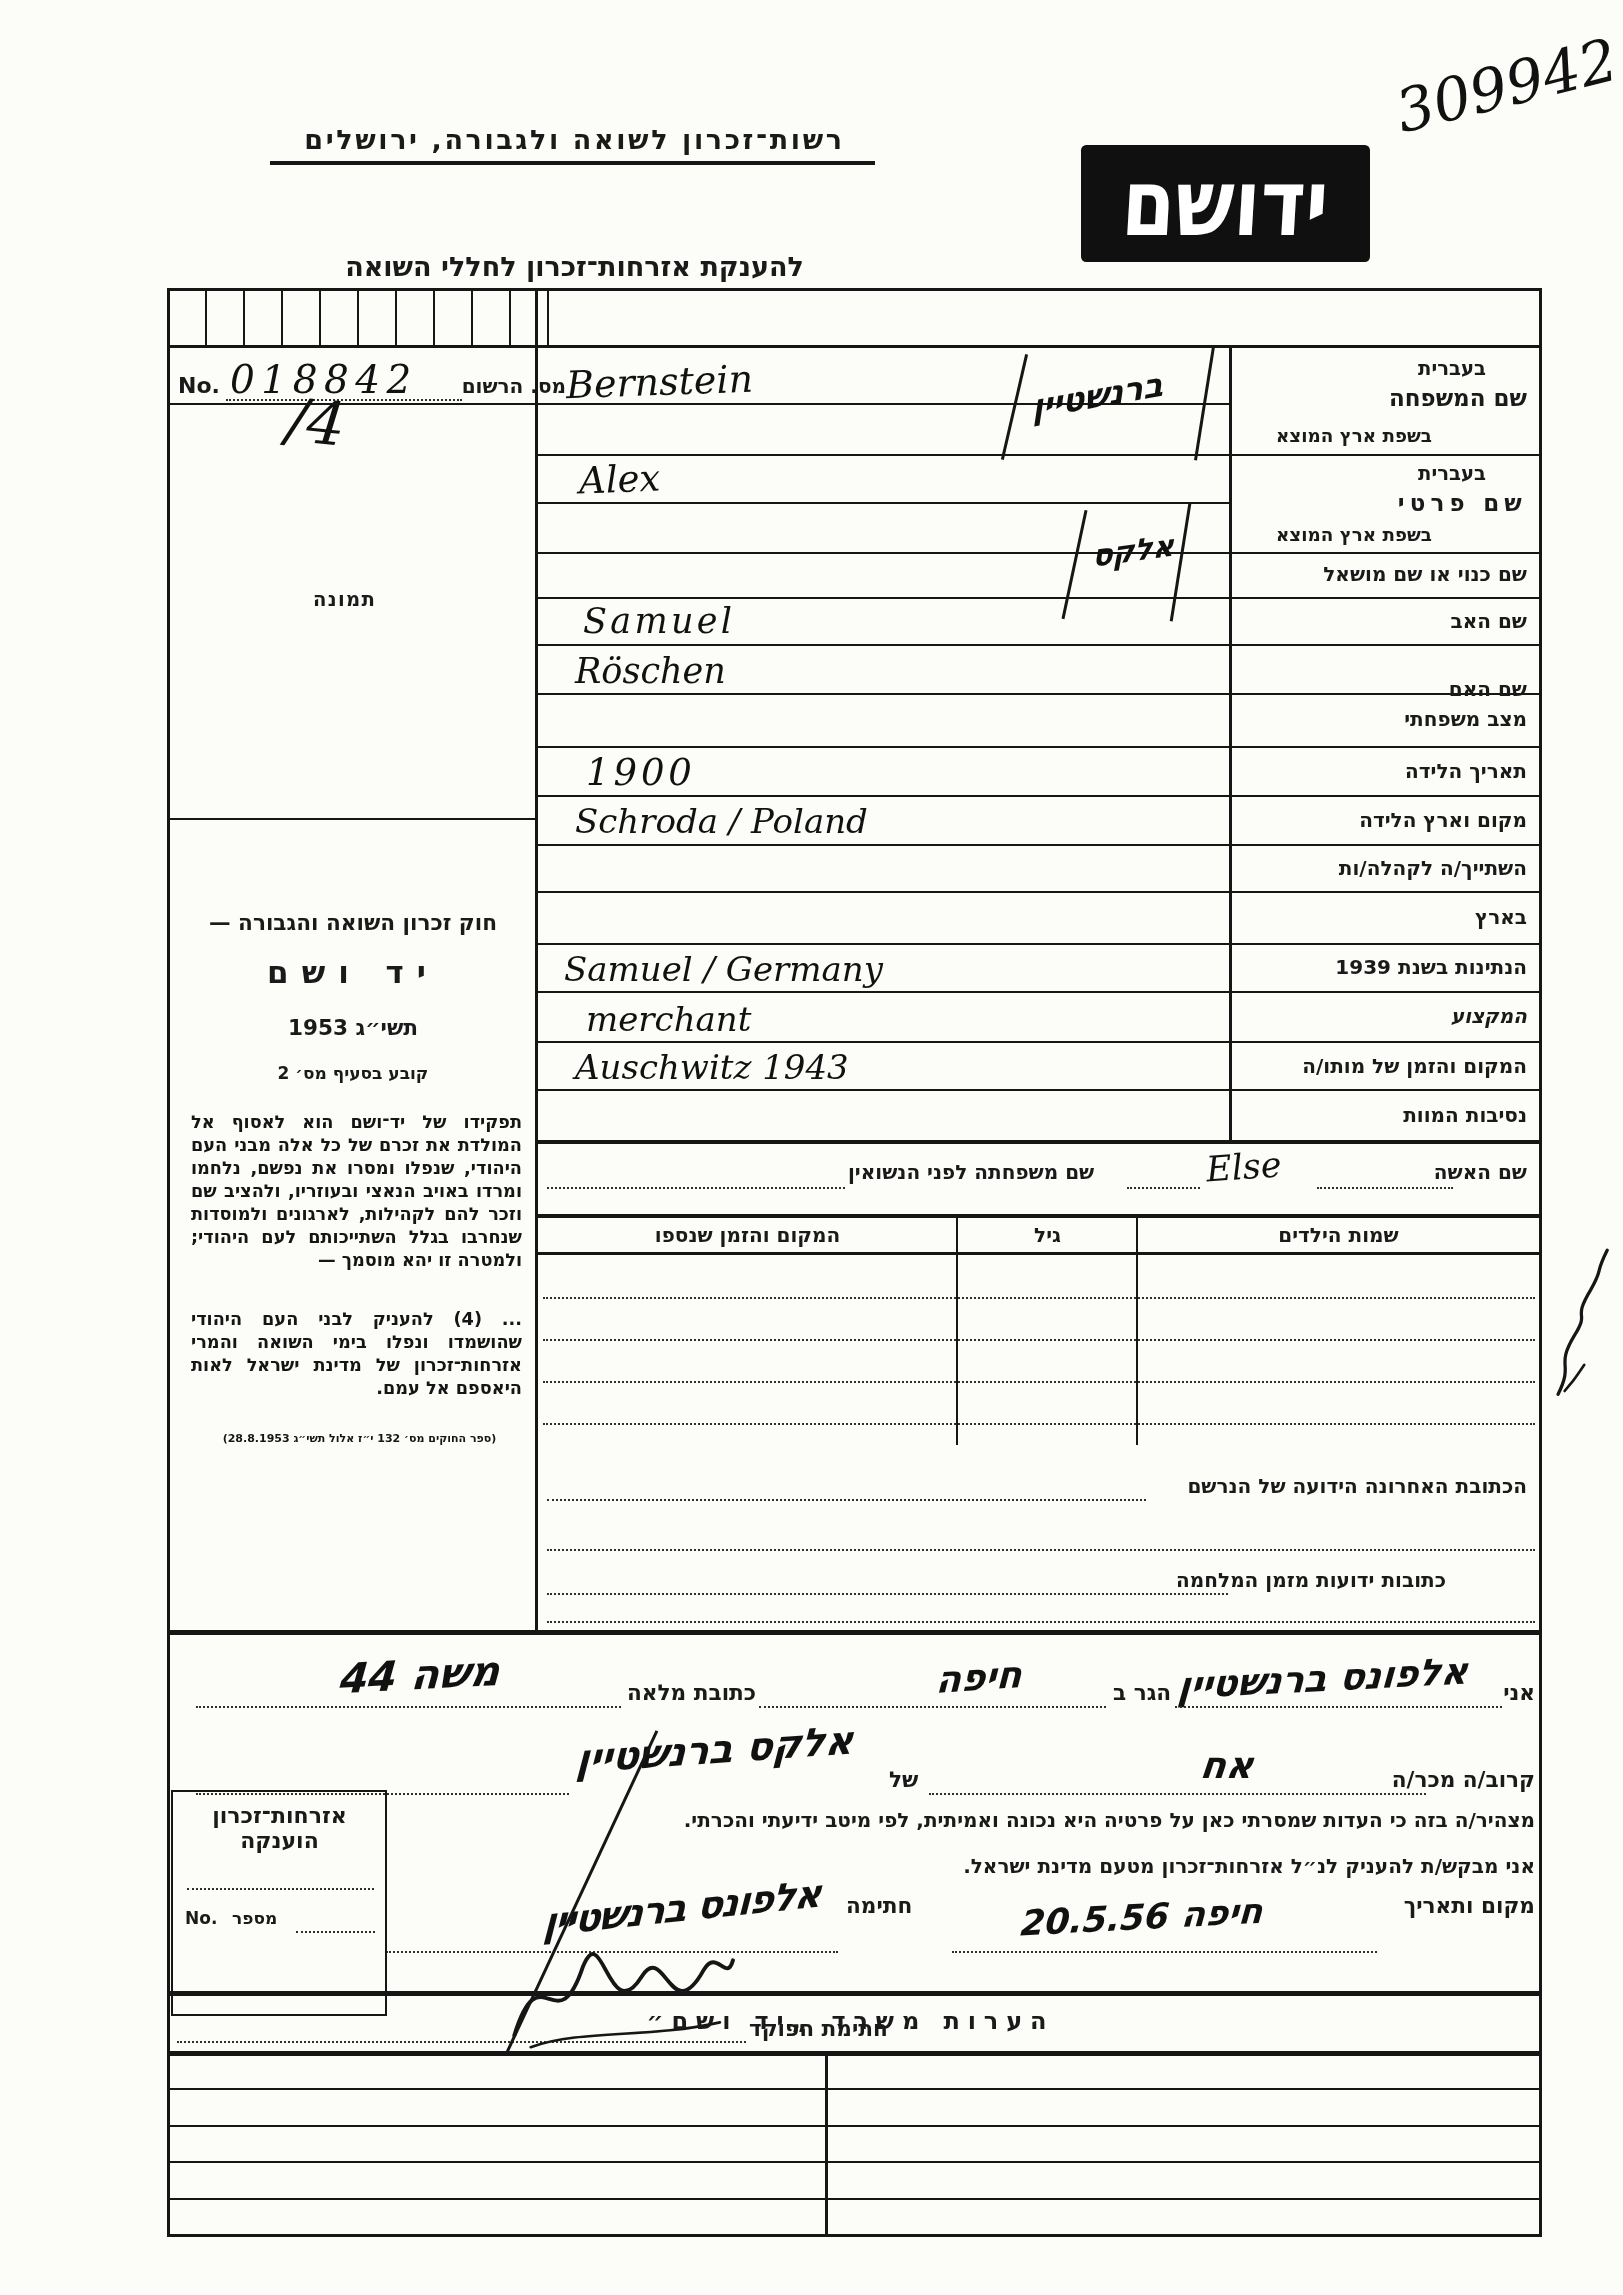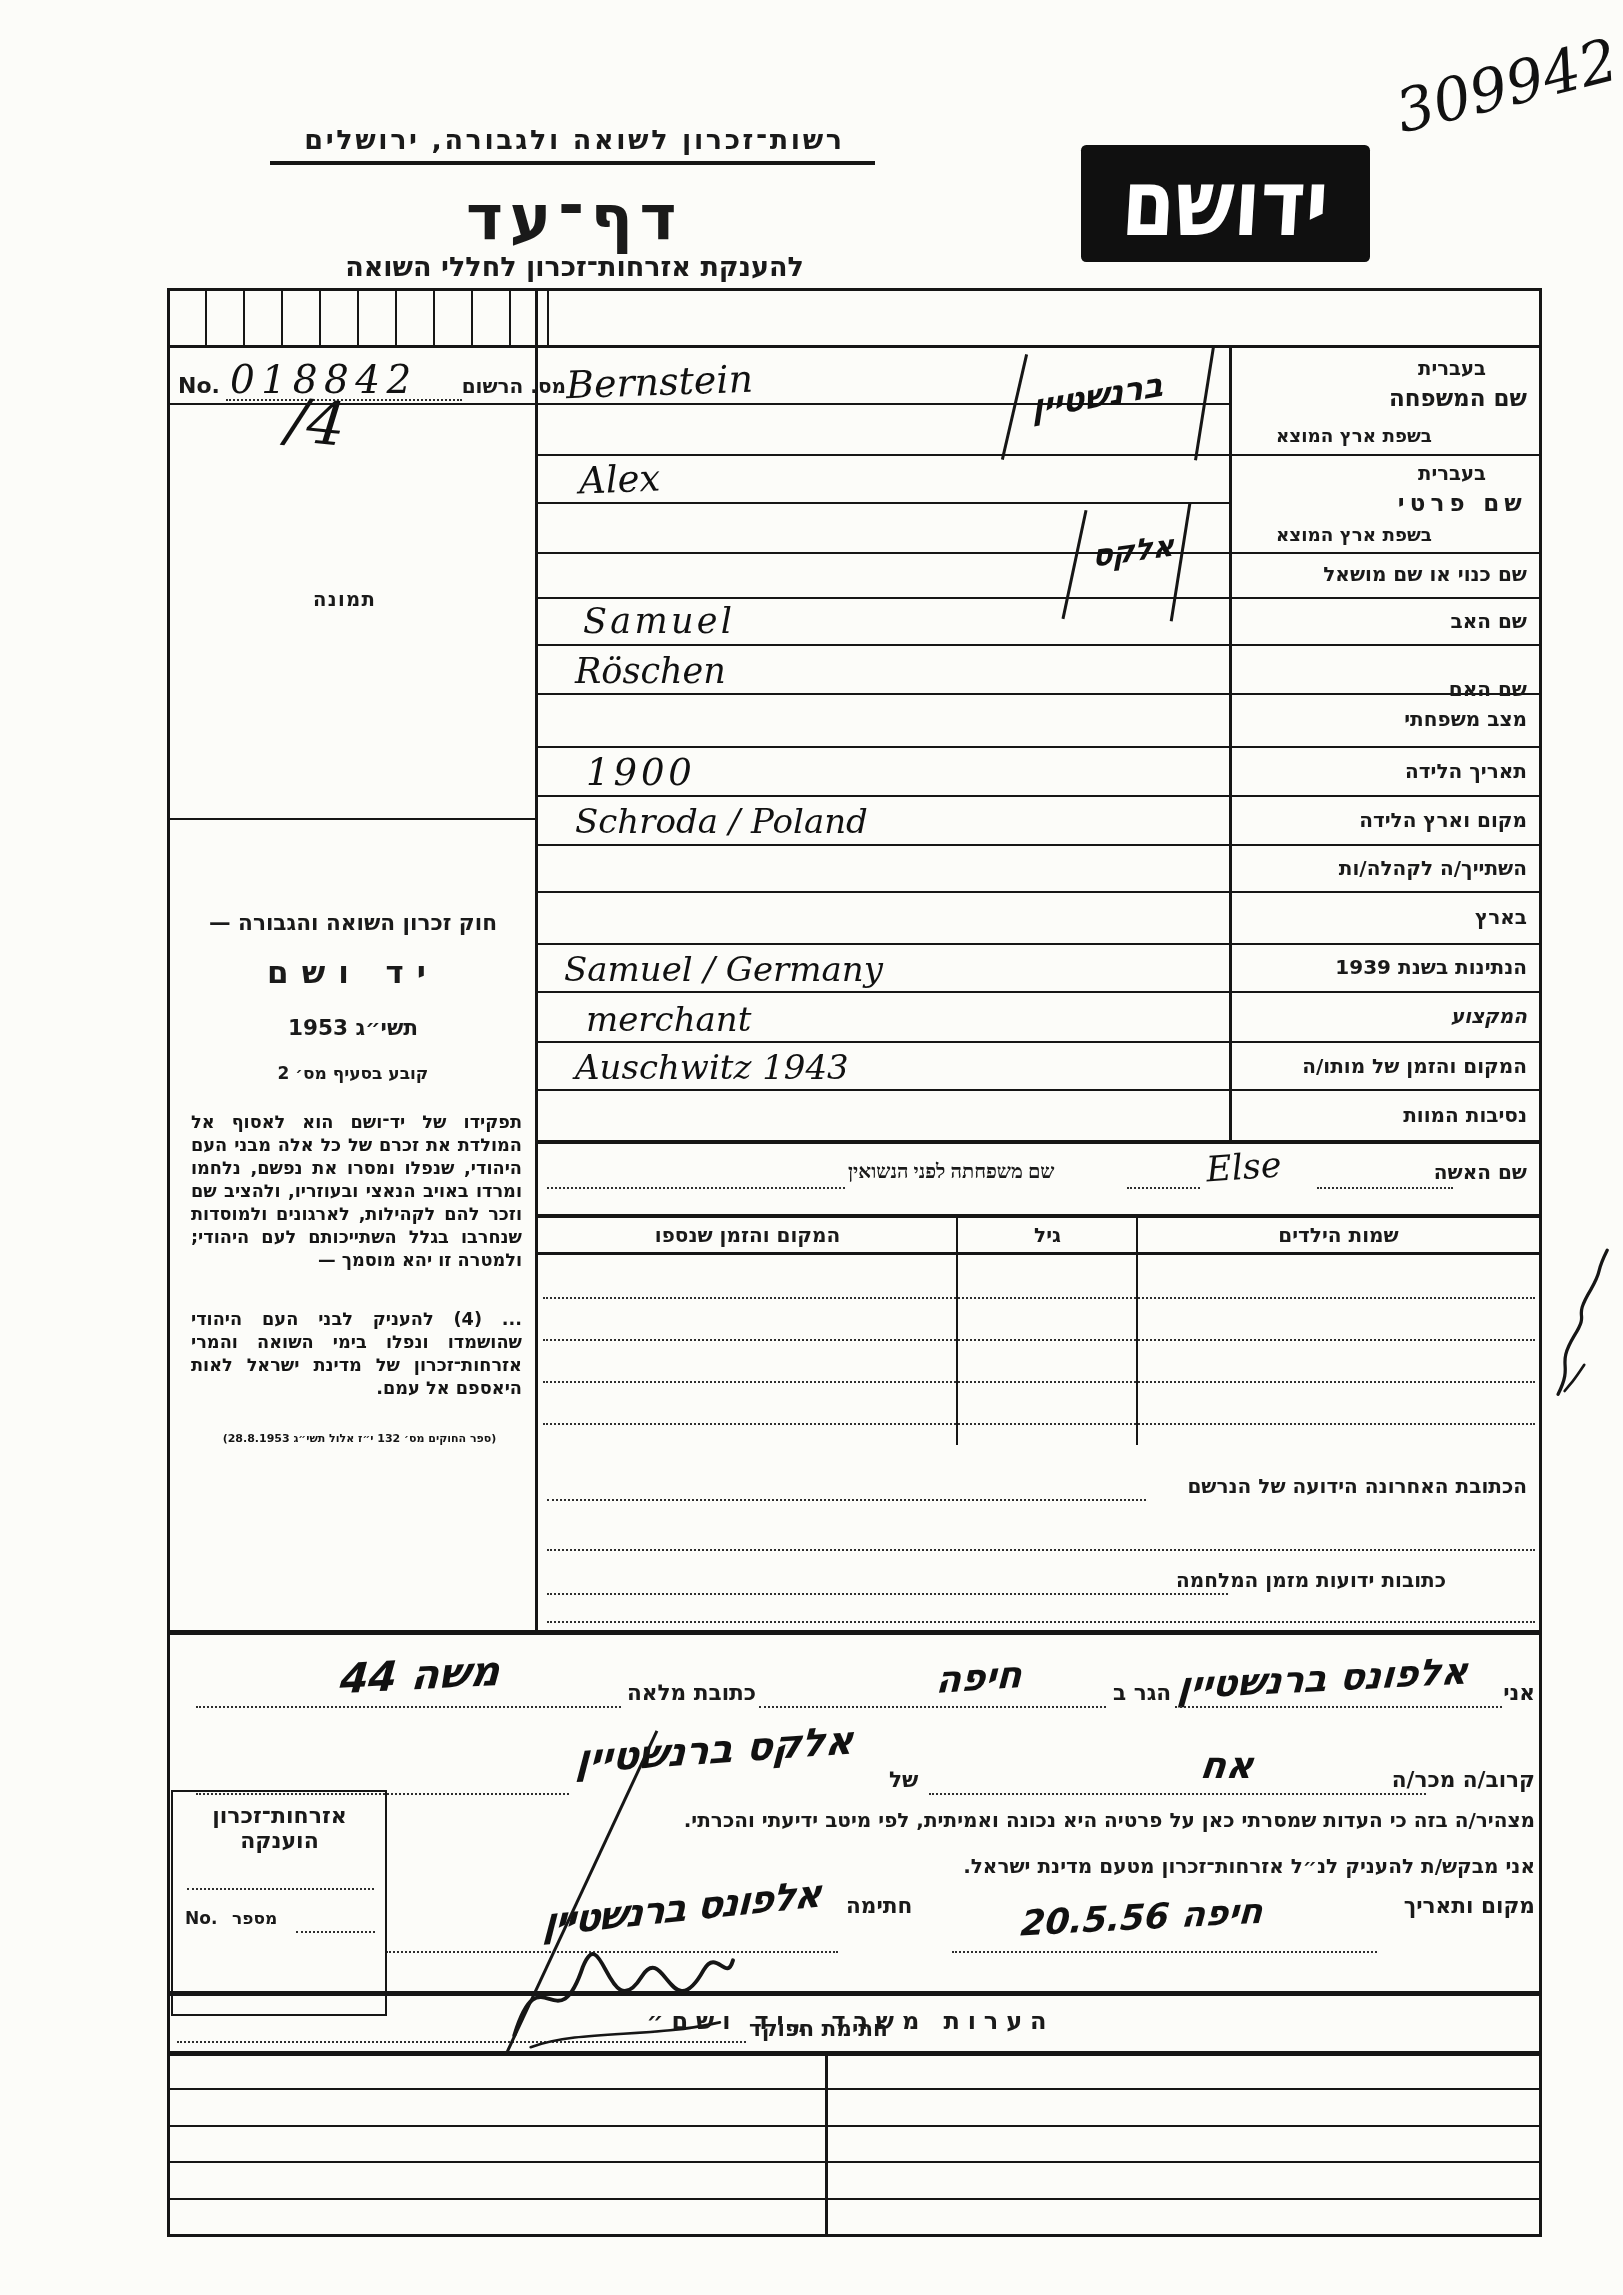--- a/index.html
+++ b/index.html
@@ -16,21 +16,20 @@
 </style>
 </head>
 <body>
 
 <div class="pg">
 
   <div class="a hw" style="left:1394px;top:51px;font-size:59px;transform:rotate(-14deg);">309942</div>
 
   <div class="a p ctr" dir="rtl" style="left:275px;top:124px;width:599px;font-size:27px;letter-spacing:2.6px;">רשות־זכרון לשואה ולגבורה, ירושלים</div>
   <div class="a ln" style="left:270px;top:161px;width:605px;height:3.9px;"></div>
-  <div class="a p ctr" dir="rtl" style="left:275px;top:181px;width:599px;font-size:63px;letter-spacing:6.5px;">דף־עד</div>
   <div class="a p ctr" dir="rtl" style="left:275px;top:251px;width:599px;font-size:27px;">להענקת אזרחות־זכרון לחללי השואה</div>
   <div class="a" style="left:1081px;top:145px;width:289px;height:117px;background:#101010;border-radius:5.2px;
               display:flex;align-items:center;justify-content:center;">
     <span class="p" dir="rtl" style="color:#fff;font-size:77px;transform:scaleY(1.2) skewX(-4deg);">ידושם</span>
   </div>
 
   <div class="a" style="left:167px;top:288px;width:1375px;height:1949px;border:3.3px solid #161616;box-sizing:border-box;"></div>
 
   <div class="a" style="left:169px;top:290px;width:408px;height:57px;
               background:repeating-linear-gradient(90deg,transparent 0 36px,#161616 36px 38px);"></div>
@@ -104,21 +103,21 @@
   <div class="a ln" style="left:1179px;top:503px;width:2.6px;height:119px;transform:rotate(9deg);"></div>
   <div class="a hw" style="left:583px;top:601px;font-size:35px;letter-spacing:3.3px;">Samuel</div>
   <div class="a hw" style="left:575px;top:651px;font-size:35px;">Röschen</div>
   <div class="a hw" style="left:586px;top:751px;font-size:37px;letter-spacing:3.9px;">1900</div>
   <div class="a hw" style="left:575px;top:801px;font-size:34px;">Schroda / Poland</div>
   <div class="a hw" style="left:564px;top:949px;font-size:34px;">Samuel / Germany</div>
   <div class="a hw" style="left:586px;top:999px;font-size:34px;">merchant</div>
   <div class="a hw" style="left:575px;top:1047px;font-size:34px;">Auschwitz 1943</div>
 
   <div class="a dt" style="left:547px;top:1187px;width:298px;"></div>
-  <div class="a p" dir="rtl" style="left:848px;top:1160px;font-size:20px;font-family:Liberation Serif, serif;">שם משפחתה לפני הנשואין</div>
+  <div class="a p" dir="rtl" style="left:848px;top:1160px;font-size:20px;">שם משפחתה לפני הנשואין</div>
   <div class="a dt" style="left:1127px;top:1187px;width:73px;"></div>
   <div class="a hw" style="left:1206px;top:1147px;font-size:35px;transform:rotate(-4deg);">Else</div>
   <div class="a dt" style="left:1317px;top:1187px;width:136px;"></div>
   <div class="a p" dir="rtl" style="right:96px;top:1160px;font-size:20px;">שם האשה</div>
   <div class="a ln" style="left:535px;top:1214px;width:1005px;height:3.9px;"></div>
 
   <div class="a p ctr" dir="rtl" style="left:1137px;top:1223px;width:403px;font-size:20px;">שמות הילדים</div>
   <div class="a p ctr" dir="rtl" style="left:958px;top:1223px;width:179px;font-size:20px;">גיל</div>
   <div class="a p ctr" dir="rtl" style="left:537px;top:1223px;width:421px;font-size:20px;">המקום והזמן שנספו</div>
   <div class="a ln" style="left:535px;top:1252px;width:1005px;height:2.6px;"></div>

